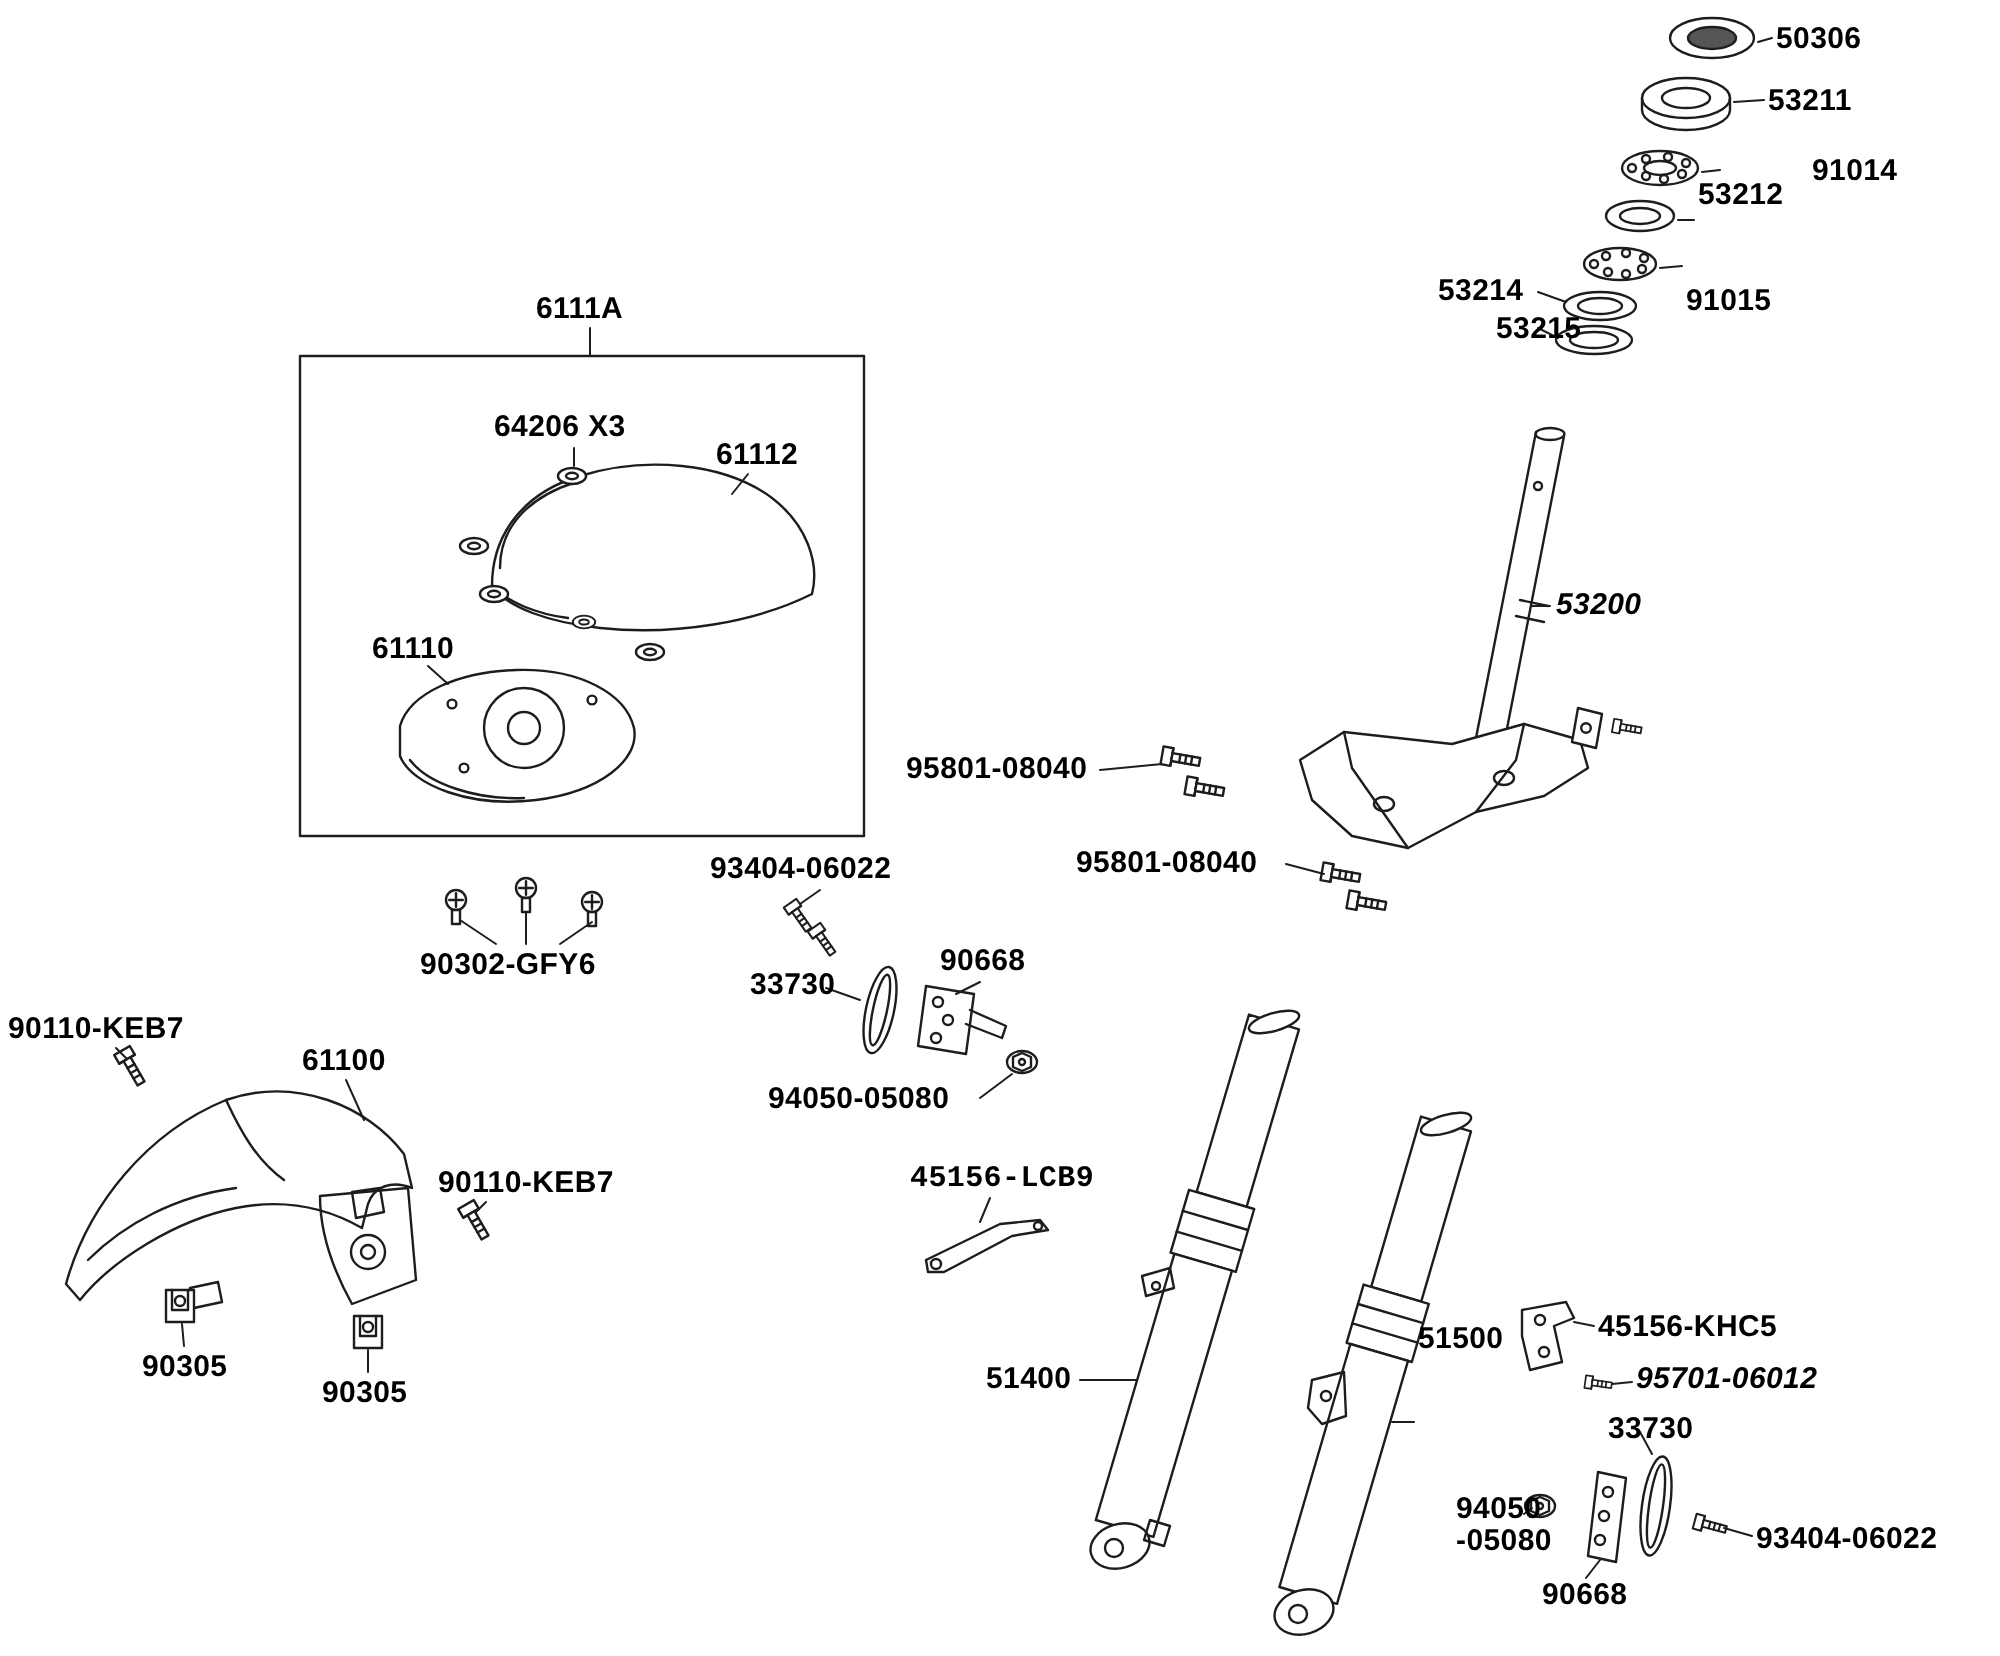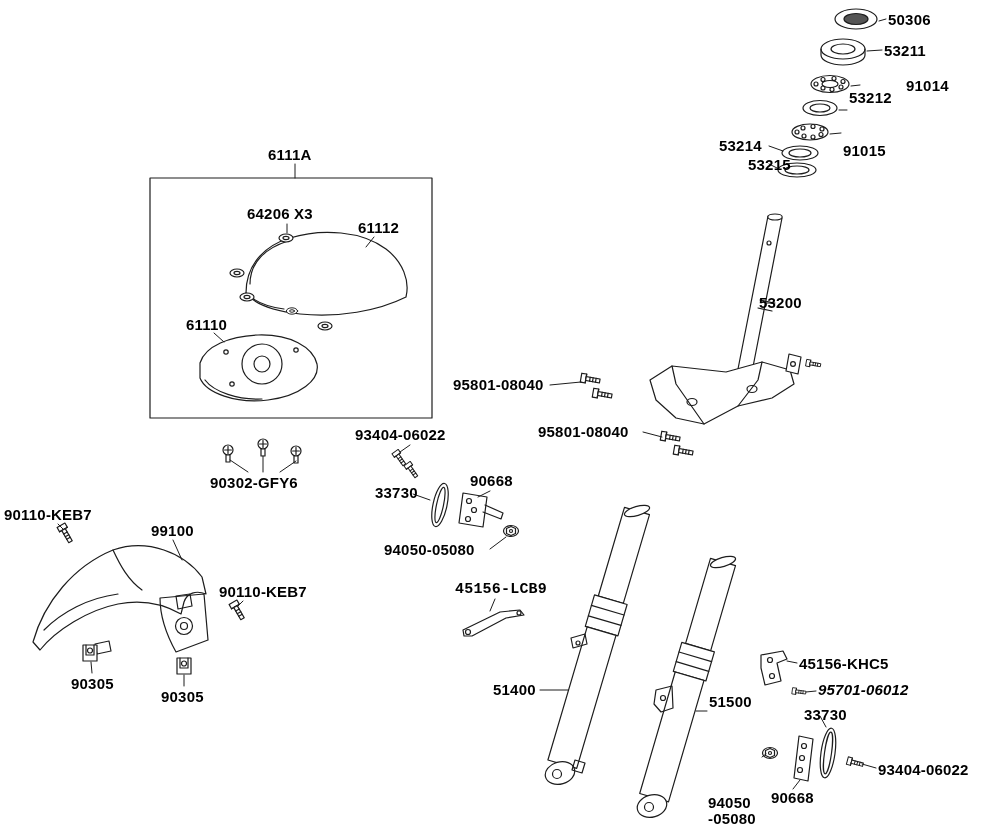--- a/index.html
+++ b/index.html
@@ -280,37 +280,37 @@
       <div class="part-label" style="left: 884px; top: 43px;">53211</div>
       <div class="part-label" style="left: 862px; top: 78px; margin-left: 44px;">91014</div>
       <div class="part-label" style="left: 849px; top: 90px; text-align: center;">53212</div>
       <div class="part-label" style="left: 843px; top: 127px; margin-top: 16px;">91015</div>
       <div class="part-label" style="left: 719px; top: 138px;">53214</div>
       <div class="part-label" style="left: 748px; top: 157px;">53215</div>
       <div class="part-label" style="left: 268px; top: 147px;">6111A</div>
       <div class="part-label" style="left: 247px; top: 206px;">64206 X3</div>
       <div class="part-label" style="left: 358px; top: 220px;">61112</div>
       <div class="part-label" style="left: 186px; top: 317px;">61110</div>
-      <div class="part-label" style="left: 759px; top: 295px;">53200</div>
+      <div class="part-label" style="left: 778px; top: 295px; font-style: italic;">53200</div>
       <div class="part-label" style="left: 453px; top: 377px;">95801-08040</div>
       <div class="part-label" style="left: 538px; top: 424px;">95801-08040</div>
       <div class="part-label" style="left: 355px; top: 427px;">93404-06022</div>
       <div class="part-label" style="left: 210px; top: 475px;">90302-GFY6</div>
       <div class="part-label" style="left: 375px; top: 485px;">33730</div>
       <div class="part-label" style="left: 470px; top: 473px;">90668</div>
       <div class="part-label" style="left: 384px; top: 542px;">94050-05080</div>
       <div class="part-label" style="left: 4px; top: 507px;">90110-KEB7</div>
-      <div class="part-label" style="left: 151px; top: 523px;">99100</div>
+      <div class="part-label" style="left: 151px; top: 523px;">61100</div>
       <div class="part-label" style="left: 219px; top: 584px;">90110-KEB7</div>
       <div class="part-label" style="left: 455px; top: 582px; font-family: Liberation Mono, monospace;">45156-LCB9</div>
       <div class="part-label" style="left: 71px; top: 676px;">90305</div>
       <div class="part-label" style="left: 161px; top: 689px;">90305</div>
       <div class="part-label" style="left: 493px; top: 682px;">51400</div>
-      <div class="part-label" style="left: 709px; top: 694px;">51500</div>
+      <div class="part-label" style="left: 709px; top: 662px;">51500</div>
       <div class="part-label" style="left: 799px; top: 656px;">45156-KHC5</div>
       <div class="part-label" style="left: 818px; top: 682px; font-style: italic;">95701-06012</div>
       <div class="part-label" style="left: 804px; top: 707px;">33730</div>
-      <div class="part-label" style="left: 708px; top: 747px; margin-top: 48px;">94050
+      <div class="part-label" style="left: 728px; top: 747px;">94050
 -05080</div>
       <div class="part-label" style="left: 771px; top: 790px;">90668</div>
       <div class="part-label" style="left: 878px; top: 762px;">93404-06022</div>
     </div>
 </div>
 
 </body></html>

